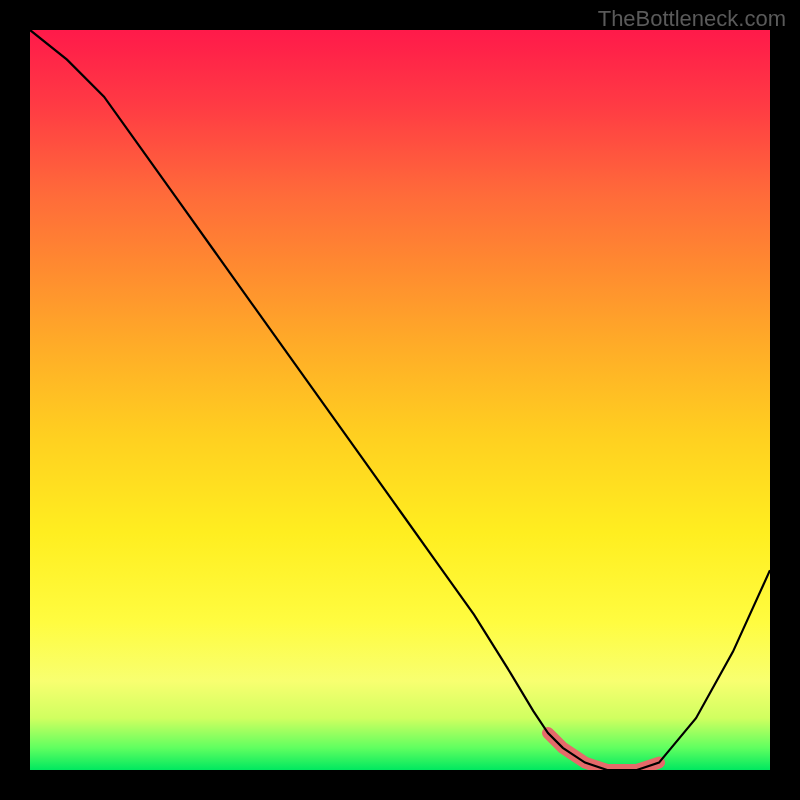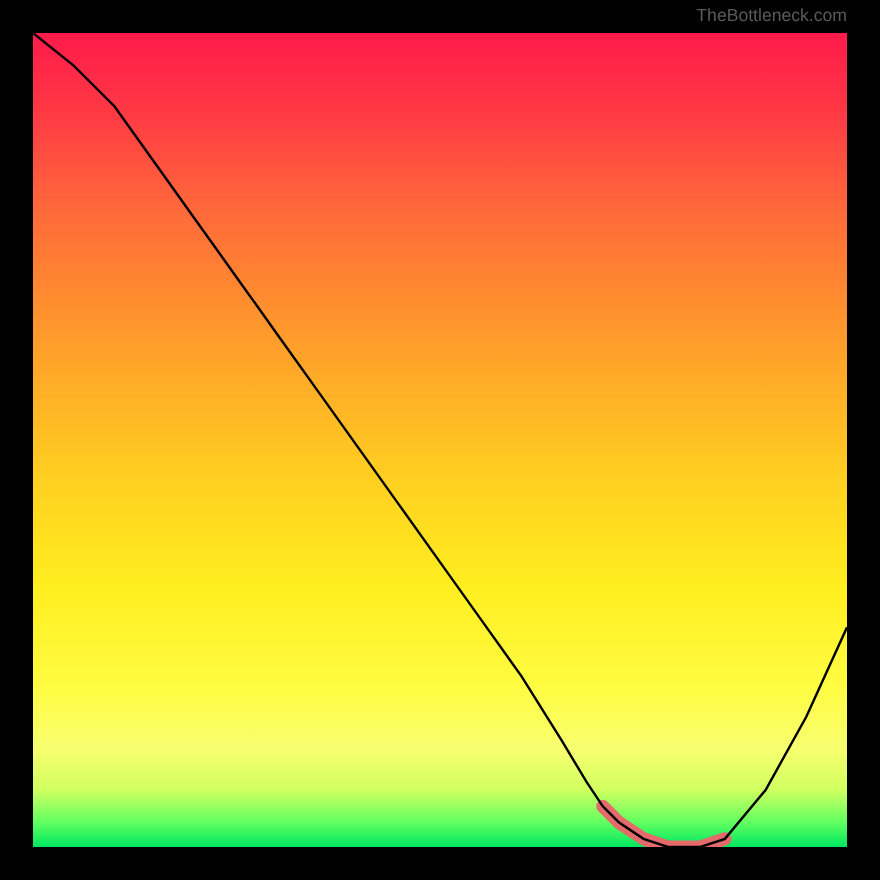--- a/index.html
+++ b/index.html
@@ -6,23 +6,23 @@
   body {
     width: 800px;
     height: 800px;
     background: #000;
     position: relative;
     font-family: Arial, sans-serif;
   }
   .watermark {
     position: absolute;
     top: 6px;
-    right: 30px;
+    right: 14px;
     color: #5a5a5a;
-    font-size: 16px;
+    font-size: 22px;
     font-weight: 500;
     z-index: 10;
   }
   .plot-area {
     position: absolute;
     left: 30px;
     top: 30px;
     width: 740px;
     height: 740px;
     overflow: hidden;

